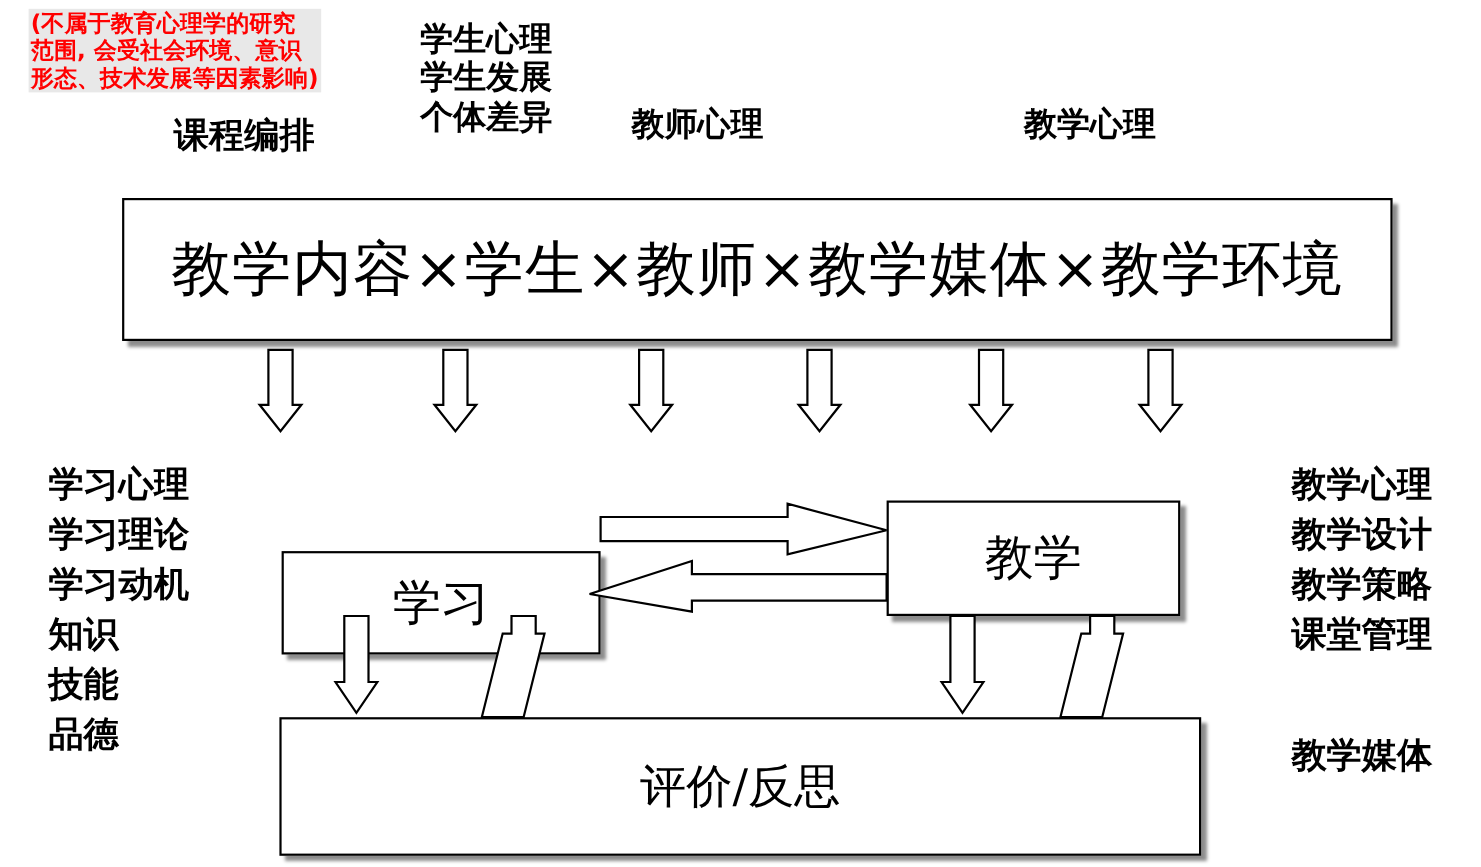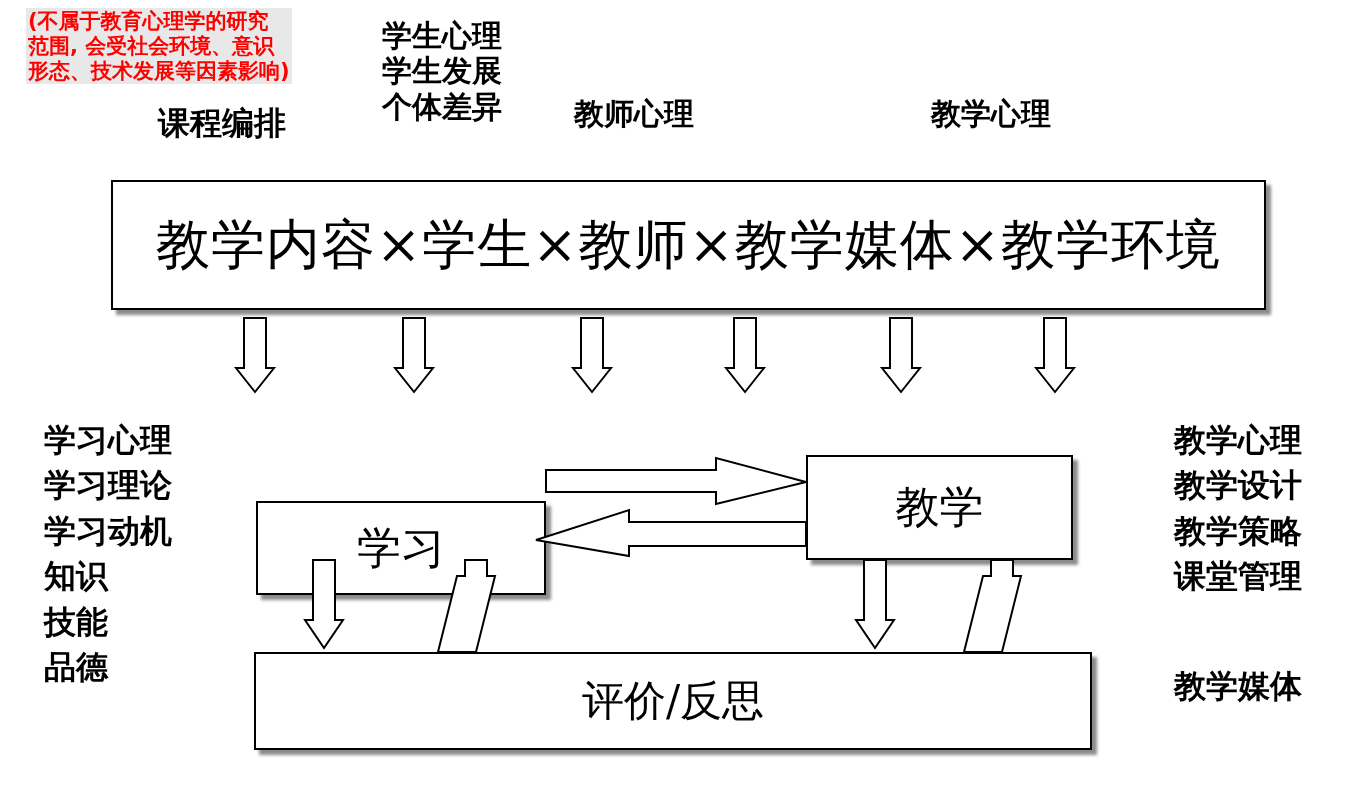--- a/index.html
+++ b/index.html
@@ -106,21 +106,21 @@
 教学设计
 教学策略
 课堂管理</div>
 
   <div class="abs ann ann-md" style="left:1158px; top:668px;">教学媒体</div>
 
   <div class="abs box" id="learn-box" style="left:240px; top:455px; width:290px; height:94px;margin-top:46px;">学习</div>
 
   <div class="abs box" id="teach-box" style="left:790px; top:455px; width:267px; height:105px;">教学</div>
 
-  <div class="abs box" id="eval-box" style="left:238px; top:652px; width:838px; height:98px;">评价/反思</div>
+  <div class="abs box" id="eval-box" style="left:238px; top:652px; width:838px; height:126px;">评价/反思</div>
 
   <svg class="arrows" viewBox="0 0 1346 788">
 
     <g>
       <polygon class="hollow" points="228,318 250,318 250,368 258,368 239,392 220,368 228,368"></polygon>
     </g>
     <g>
       <polygon class="hollow" points="387,318 409,318 409,368 417,368 398,392 379,368 387,368"></polygon>
     </g>
     <g>

